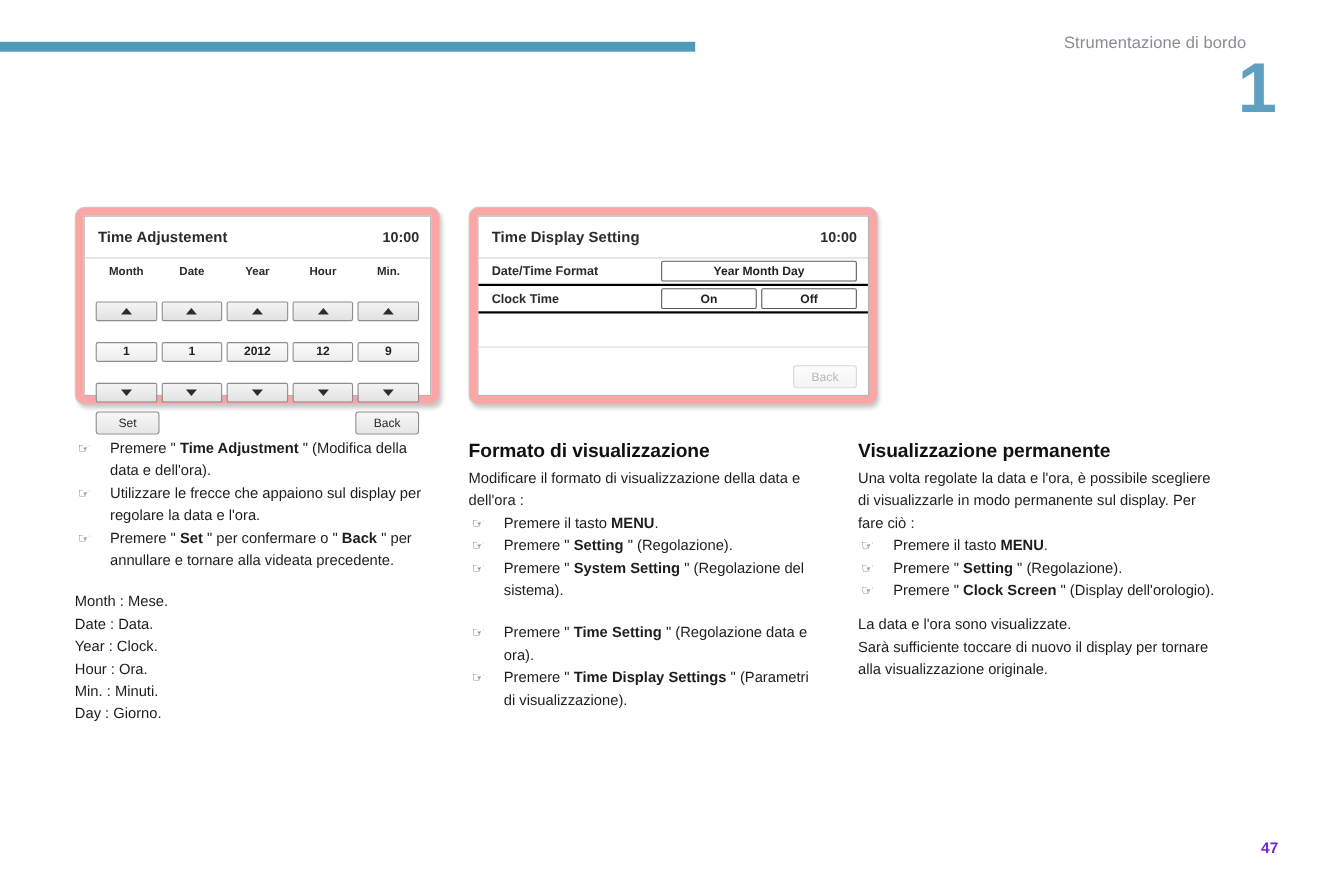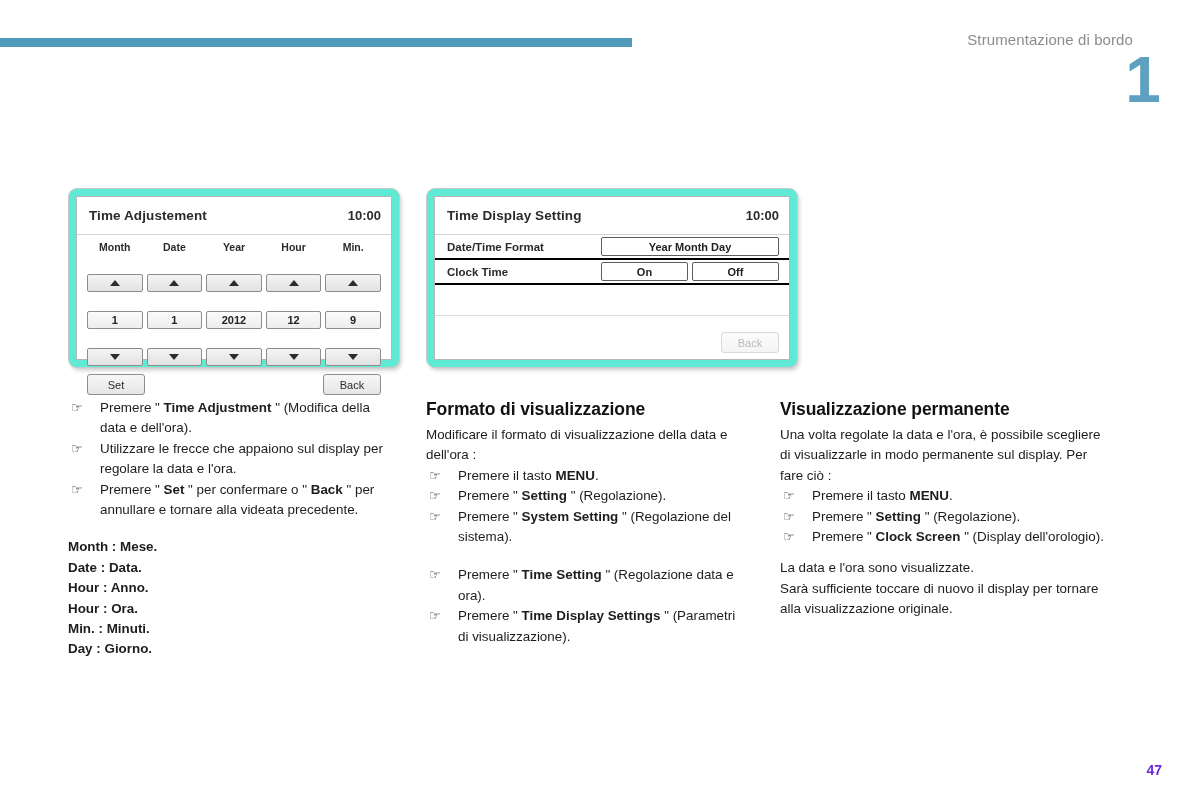--- a/index.html
+++ b/index.html
@@ -52,21 +52,21 @@
     right: 38px;
     bottom: 22px;
     font-size: 14px;
     font-weight: bold;
     color: #6d28d9;
   }
 
   
   .device {
     position: absolute;
-    background: #5eead4;
+    background: #fca5a5;
     border: 1px solid #c9c9c9;
     border-radius: 9px;
     box-shadow: 2px 3px 4px -1px rgba(0,0,0,.22);
     padding: 7px;
     box-sizing: border-box;
   }
   .device-inner {
     width: 100%;
     height: 100%;
     border: 1px solid #b6b6b6;
@@ -274,21 +274,21 @@
     color: #3a3a3a;
     text-align: left;
   }
   b { font-weight: bold; }
 
   .glossary {
     margin: 0;
     padding: 0;
     list-style: none;
   }
-  .glossary li { margin: 0; font-weight: bold; }
+  .glossary li { margin: 0; }
 </style>
 </head>
 <body>
 
 <div class="header-rule"></div>
 <div class="header-title">Strumentazione di bordo</div>
 <div class="chapter-number">1</div>
 <div class="page-number">47</div>
 
 <div class="device" id="device-time-adjustment">
@@ -406,21 +406,21 @@
       <span class="hand-icon">☞</span>
       <span><span>Premere " </span><b>Set</b><span> " per confermare o " </span><b>Back</b><span> " per annullare e tornare alla videata precedente.</span></span>
     </li>
   </ul>
 
   <div class="gap"></div>
 
   <ul class="glossary">
     <li>Month : Mese.</li>
     <li>Date : Data.</li>
-    <li>Hour : Anno.</li>
+    <li>Year : Clock.</li>
     <li>Hour : Ora.</li>
     <li>Min. : Minuti.</li>
     <li>Day : Giorno.</li>
   </ul>
 </div>
 
 <div class="col" id="col-middle">
   <h2>Formato di visualizzazione</h2>
   <p class="para">Modificare il formato di visualizzazione della data e dell'ora :</p>
 

